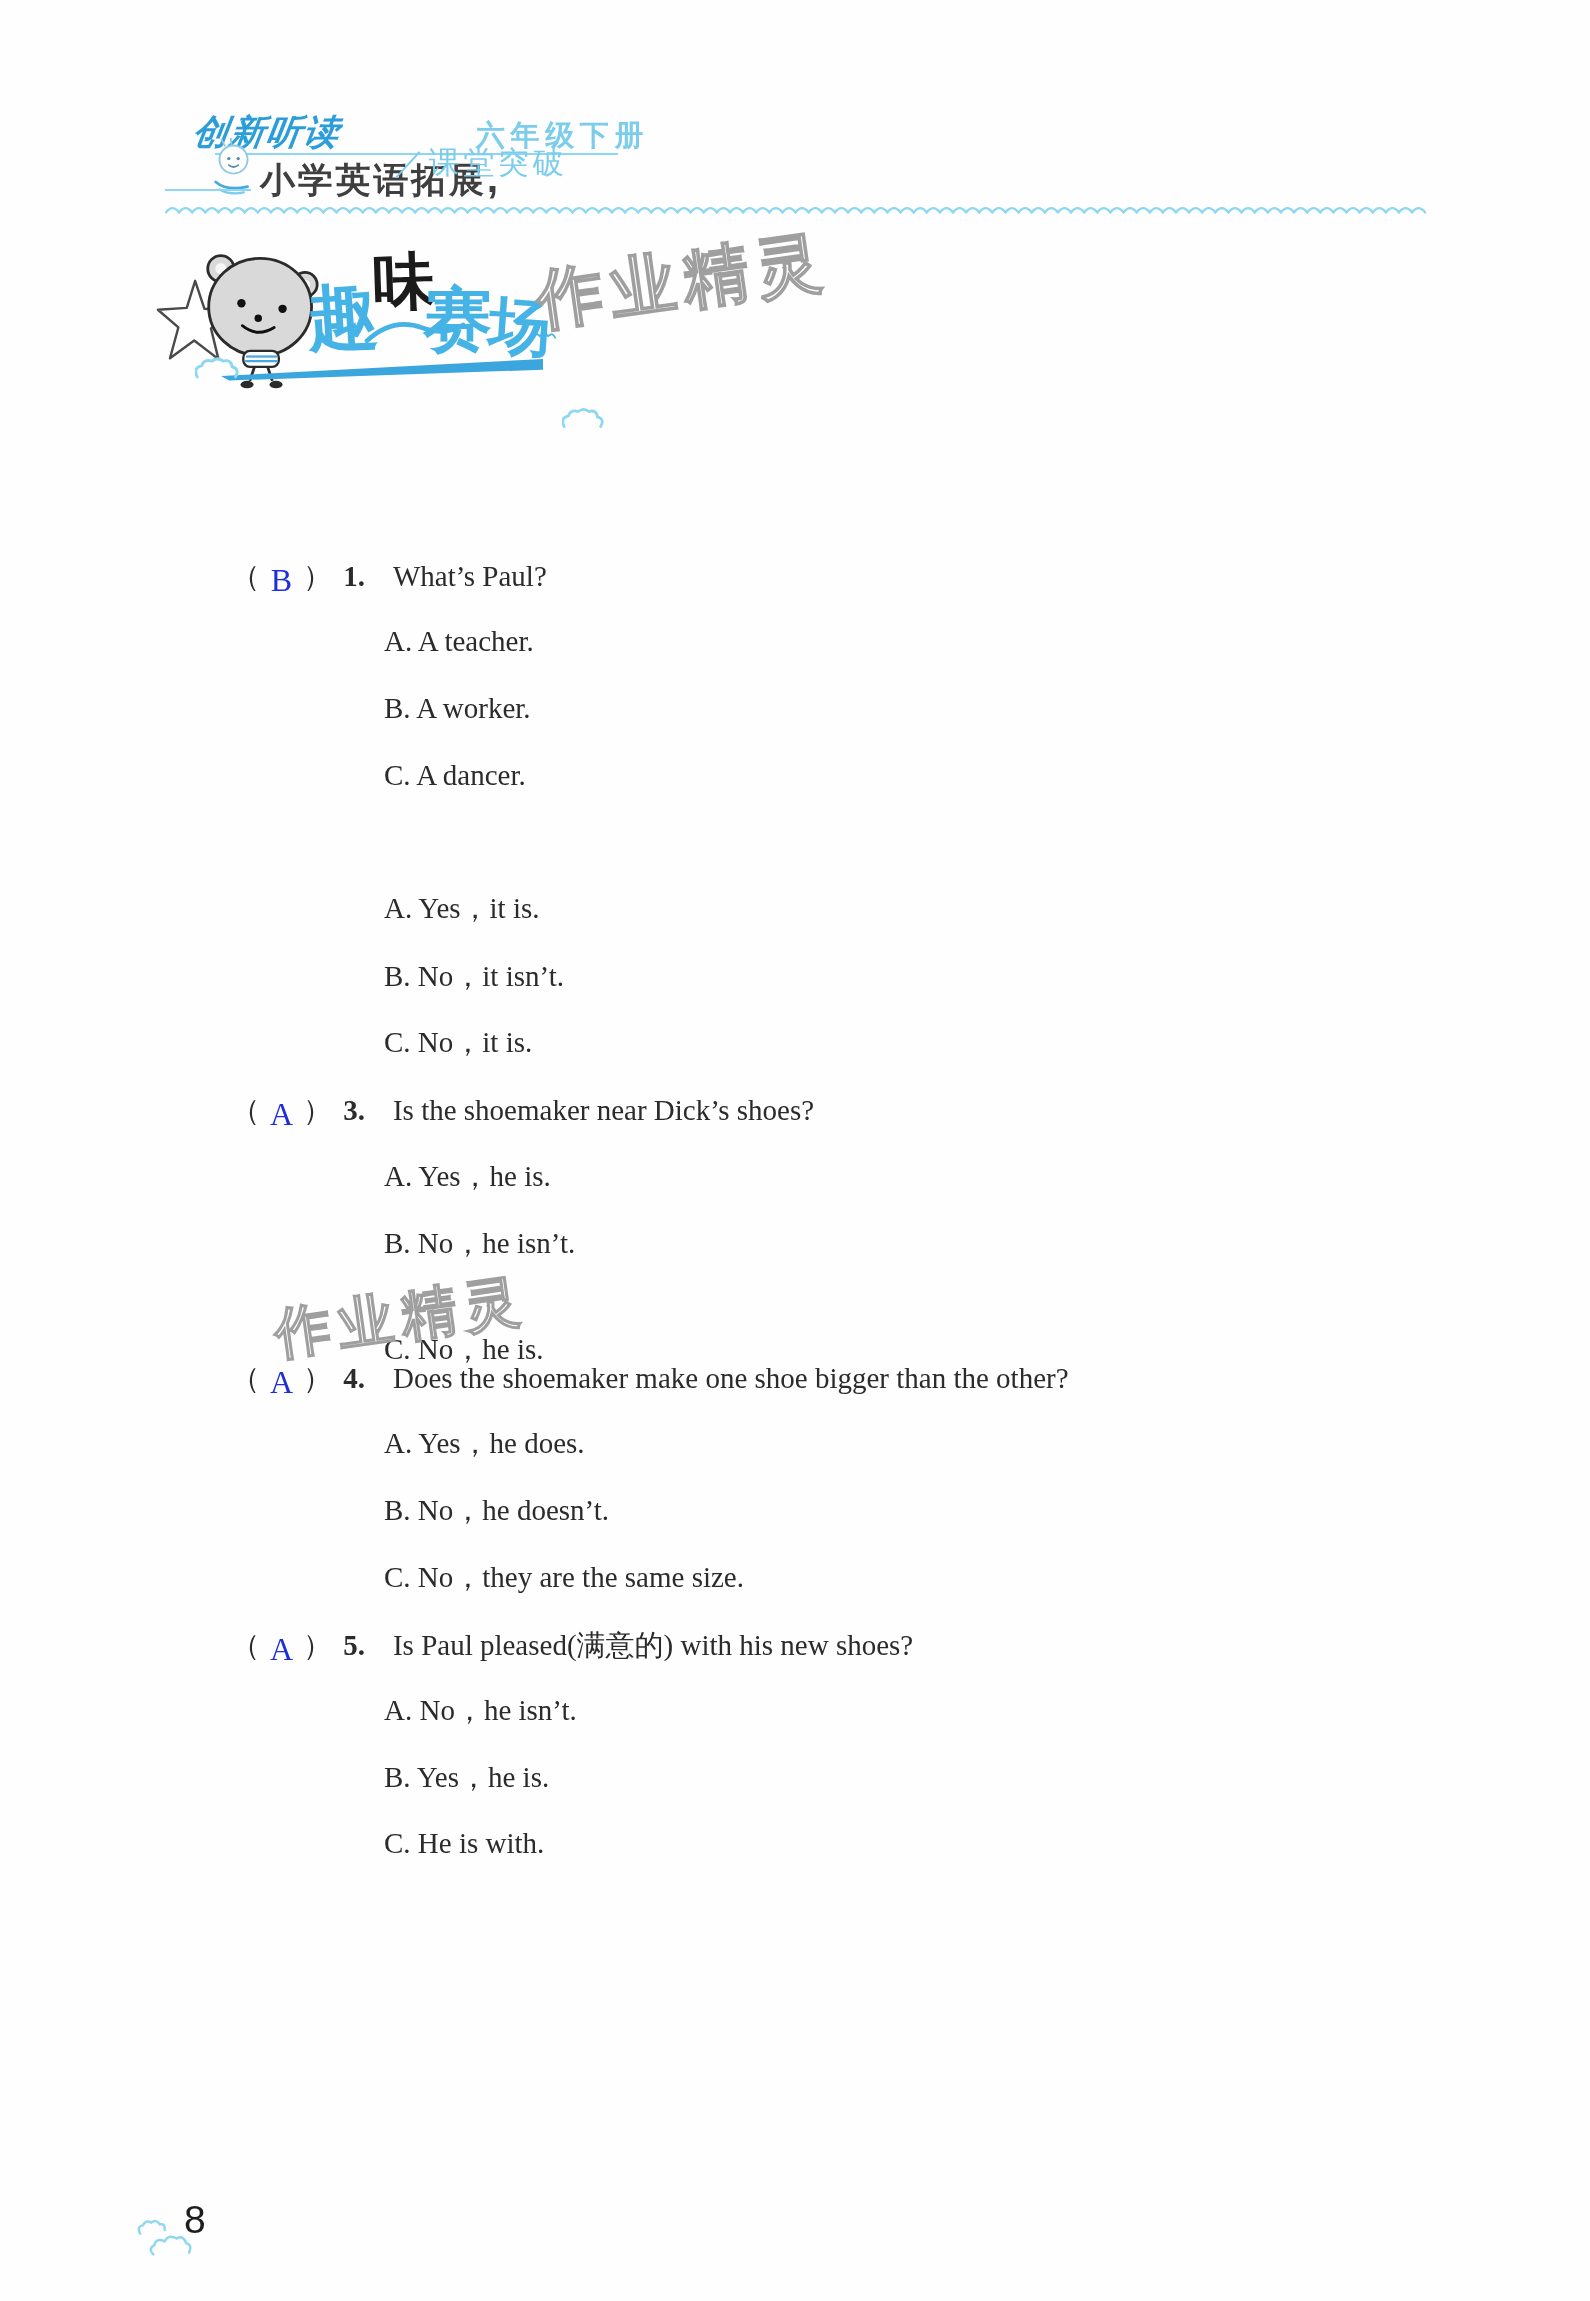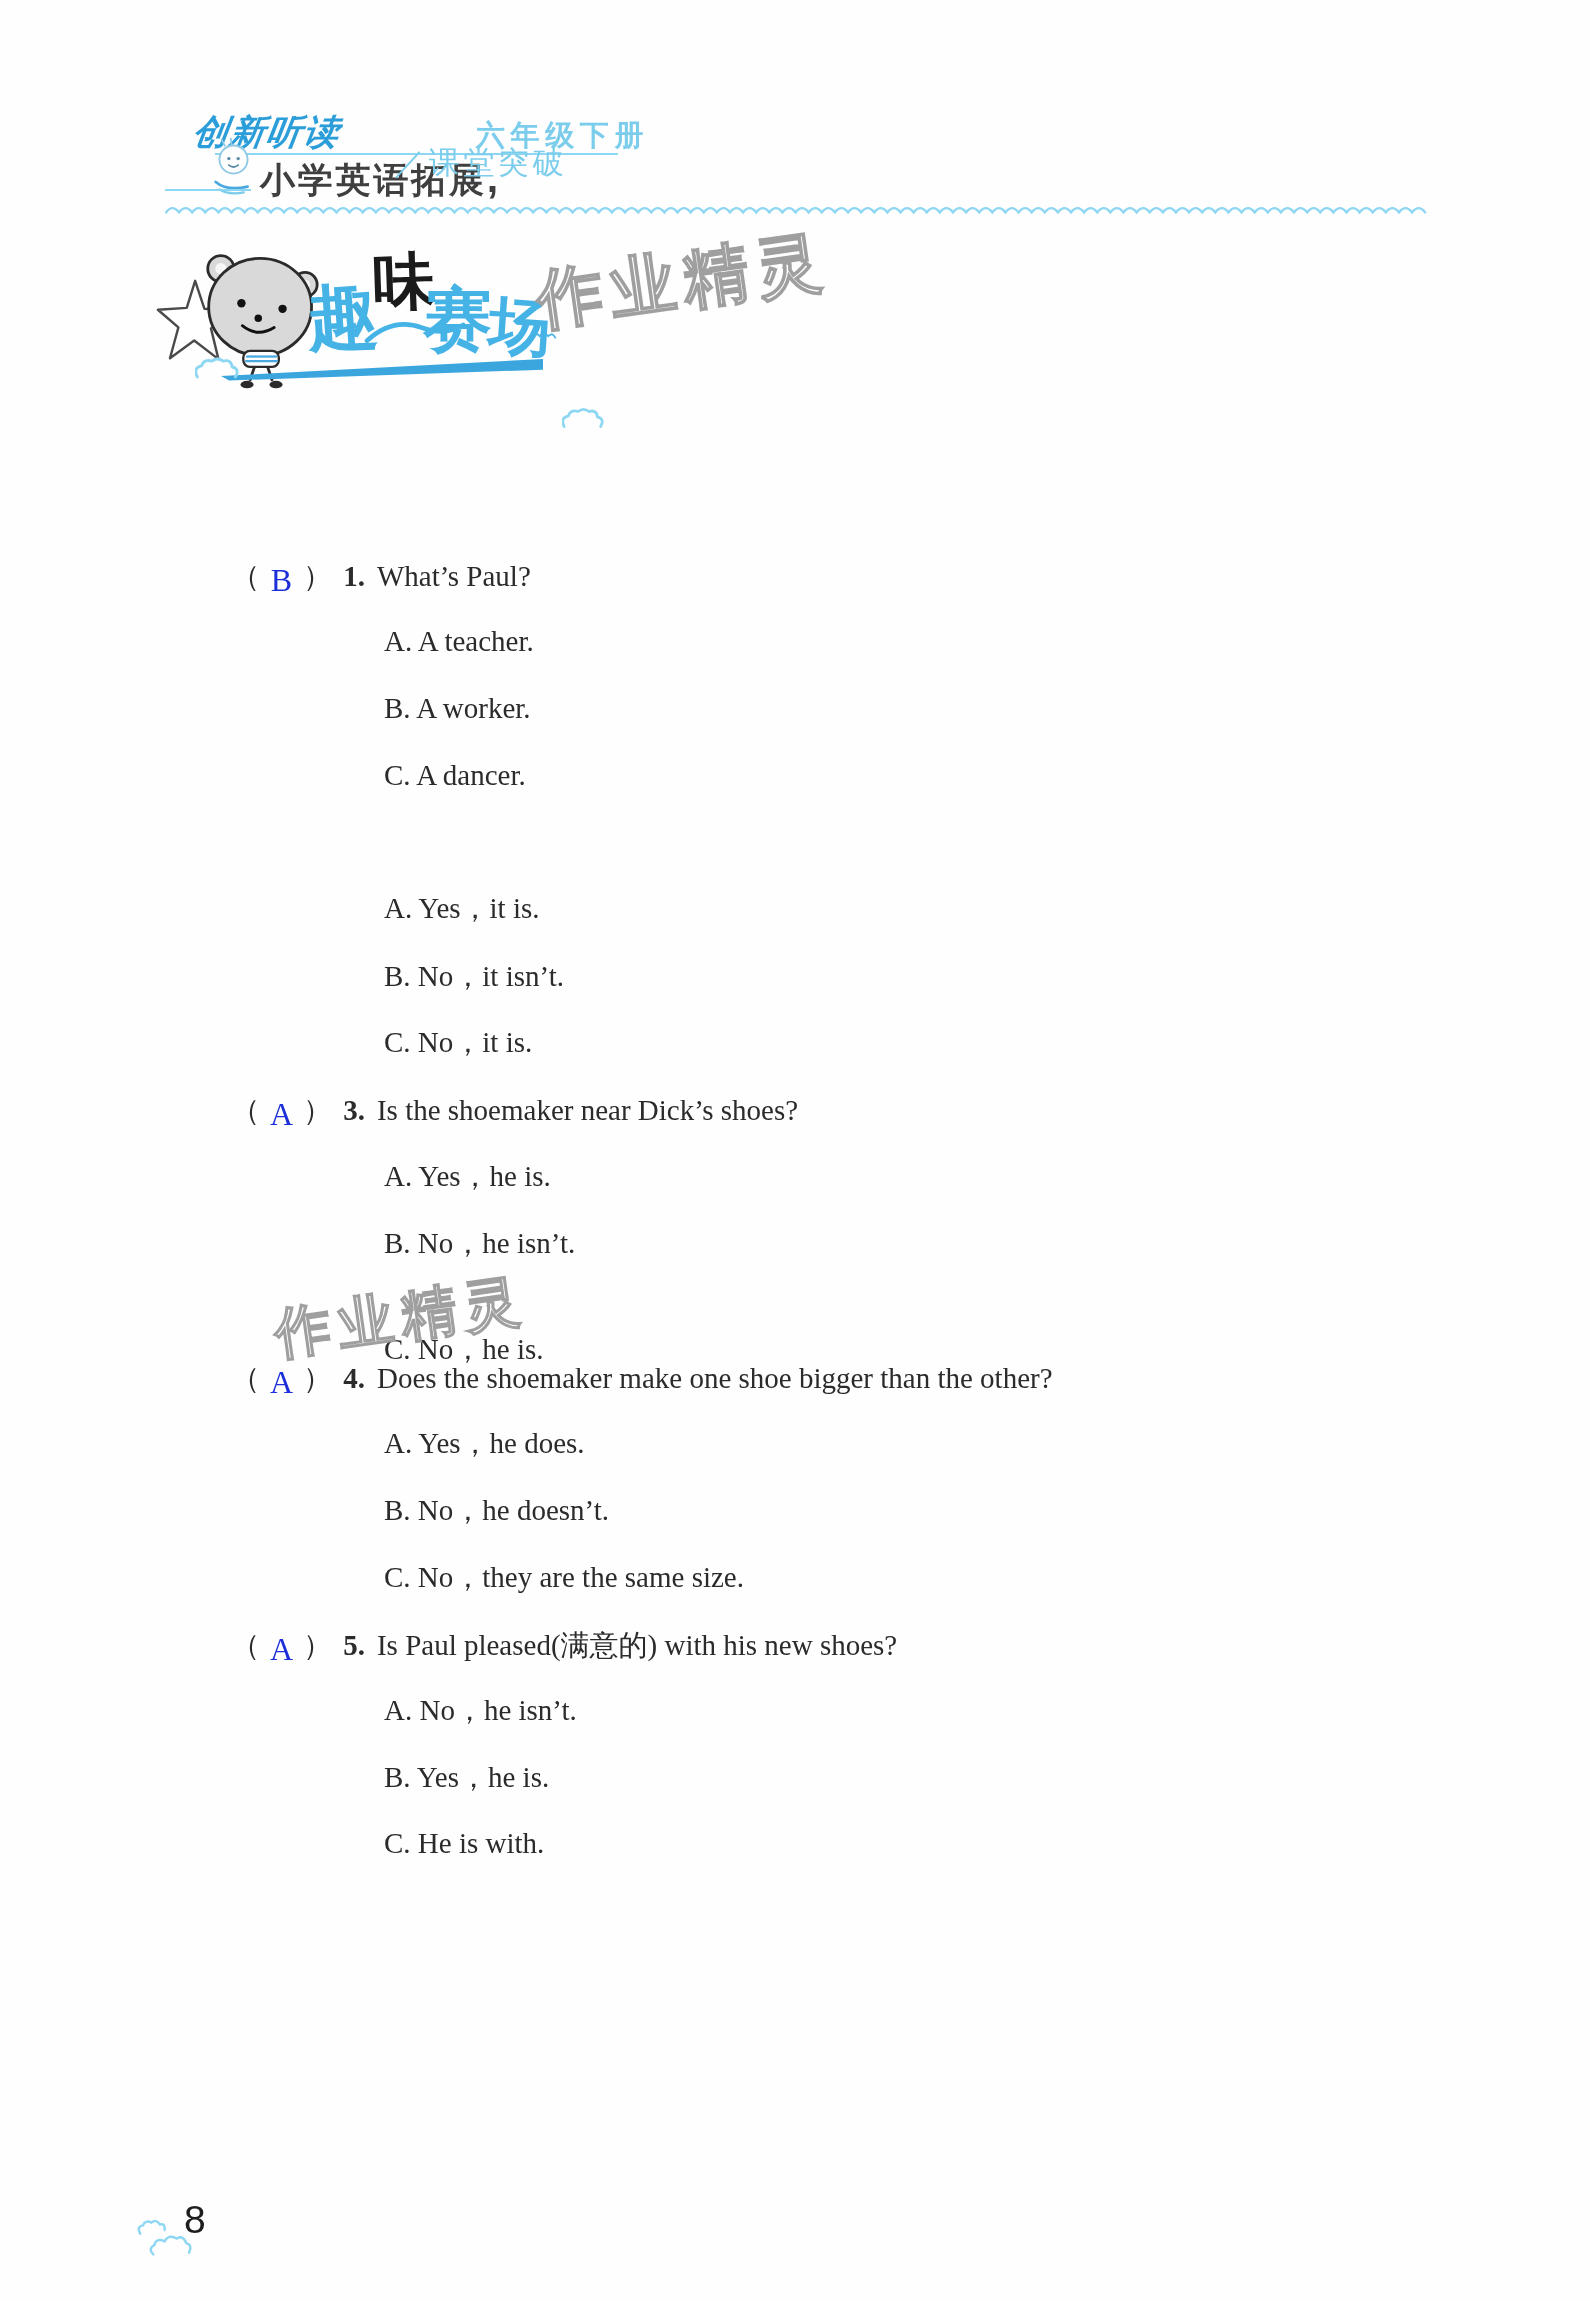--- a/index.html
+++ b/index.html
@@ -68,21 +68,21 @@
   }
   .q-line{left:231px;}
   .opt{left:384px;}
   .paren{font-size:29px;}
   .ans{
     display:inline-block;width:43px;text-align:center;
     color:var(--answer-blue,#1c2fd8);font-size:32px;
     transform:translateY(4.7px);font-family:"Liberation Serif",serif;
   }
   .qnum{font-weight:700;margin-left:11.2px;}
-  .qtext{margin-left:12px;}
+  .qtext{margin-left:28px;}
 
   
   .page-number{left:184px;top:2198px;font-size:39px;color:#1d1d1d;}
 </style>
 </head>
 <body>
 
 <div class="page">
 
   <div class="abs brand-logo">创新听读</div>

